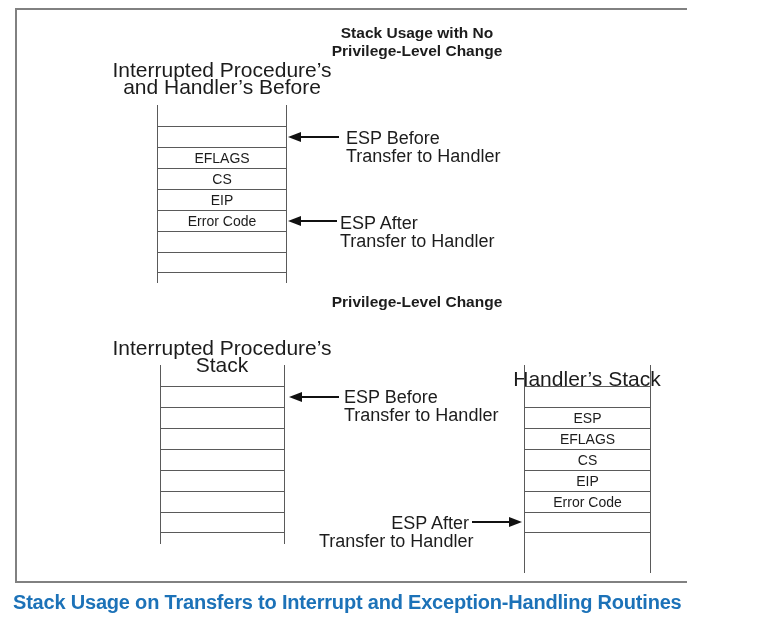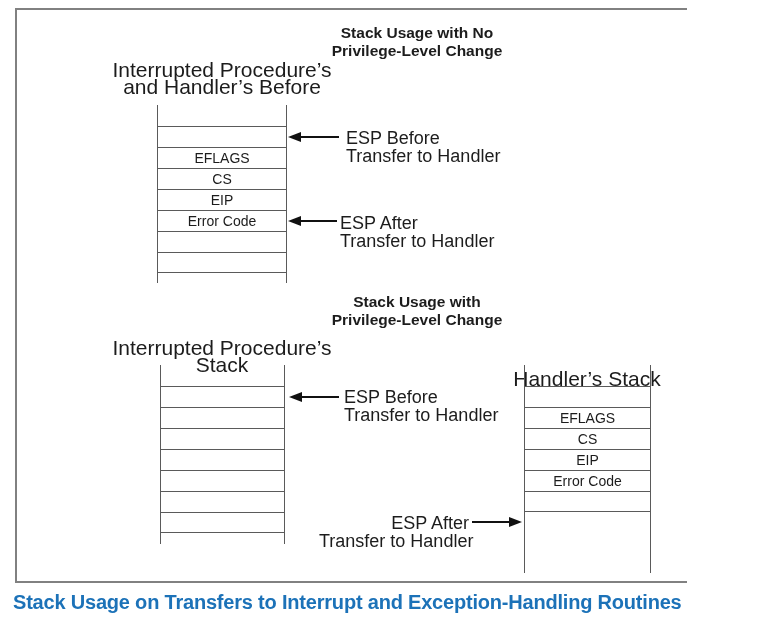--- a/index.html
+++ b/index.html
@@ -98,21 +98,20 @@
     <div>
       <div class="ah-left" style="left:271px;top:206px;"></div>
       <div class="shaft" style="left:282px;top:210px;width:38px;"></div>
     </div>
     <div class="anno" style="left:323px;top:204px;">
       <div>ESP After</div>
       <div>Transfer to Handler</div>
     </div>
 
     <div class="title" style="left:250px;top:283px;">
-      <div>Stack Usage with</div>
       <div>Privilege-Level Change</div>
     </div>
 
     <div class="stack-label" style="left:95px;top:329px;">
       <div>Interrupted Procedure’s</div>
       <div>Stack</div>
     </div>
 
     <div class="stack-label" style="left:490px;top:336px;width:160px;margin-top:24px;">
       <div>Handler’s Stack</div>
@@ -126,20 +125,21 @@
         <div class="row"></div>
         <div class="row"></div>
         <div class="row"></div>
         <div class="row"></div>
       </div>
     </div>
 
     <div class="stack" style="left:507px;top:355px;width:125px;height:208px;">
       <div class="rows">
         <div class="row"></div>
+        <div class="row">ESP</div>
         <div class="row">EFLAGS</div>
         <div class="row">CS</div>
         <div class="row">EIP</div>
         <div class="row">Error Code</div>
         <div class="row"></div>
       </div>
     </div>
 
     <div>
       <div class="ah-left" style="left:272px;top:382px;"></div>

